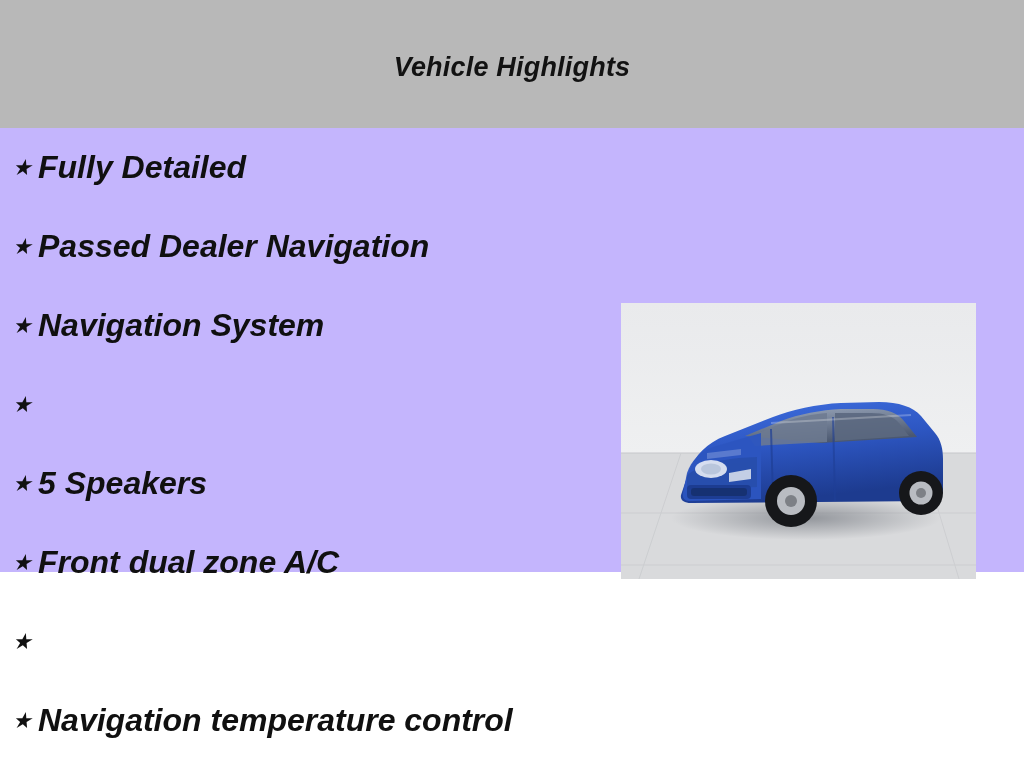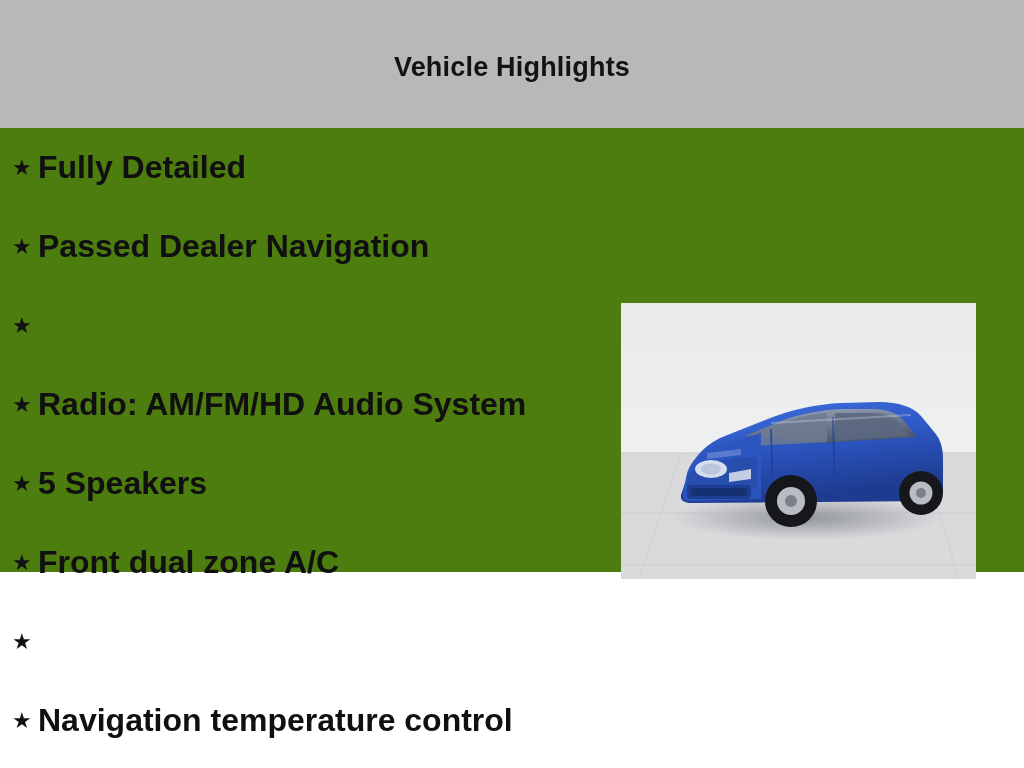--- a/index.html
+++ b/index.html
@@ -10,21 +10,22 @@
     width: 1024px;
     height: 768px;
     background: #ffffff;
     font-family: "Liberation Sans", sans-serif;
     overflow: hidden;
   }
   .page {
     position: relative;
     width: 1024px;
     height: 572px;
-    background: #4d7c0f;
+    background: #c4b5fd;
+    font-style: italic;
   }
   .header-band {
     position: absolute;
     left: 0;
     top: 0;
     width: 1024px;
     height: 128px;
     background: #b8b8b8;
   }
   .header-title {
@@ -96,24 +97,24 @@
     <li class="hl-item">
       <span class="hl-bullet">★</span>
       <span class="hl-label">Fully Detailed</span>
     </li>
     <li class="hl-item">
       <span class="hl-bullet">★</span>
       <span class="hl-label">Passed Dealer Navigation</span>
     </li>
     <li class="hl-item">
       <span class="hl-bullet">★</span>
+      <span class="hl-label">Navigation System</span>
     </li>
     <li class="hl-item">
       <span class="hl-bullet">★</span>
-      <span class="hl-label">Radio: AM/FM/HD Audio System</span>
     </li>
     <li class="hl-item">
       <span class="hl-bullet">★</span>
       <span class="hl-label">5 Speakers</span>
     </li>
     <li class="hl-item">
       <span class="hl-bullet">★</span>
       <span class="hl-label">Front dual zone A/C</span>
     </li>
     <li class="hl-item">

